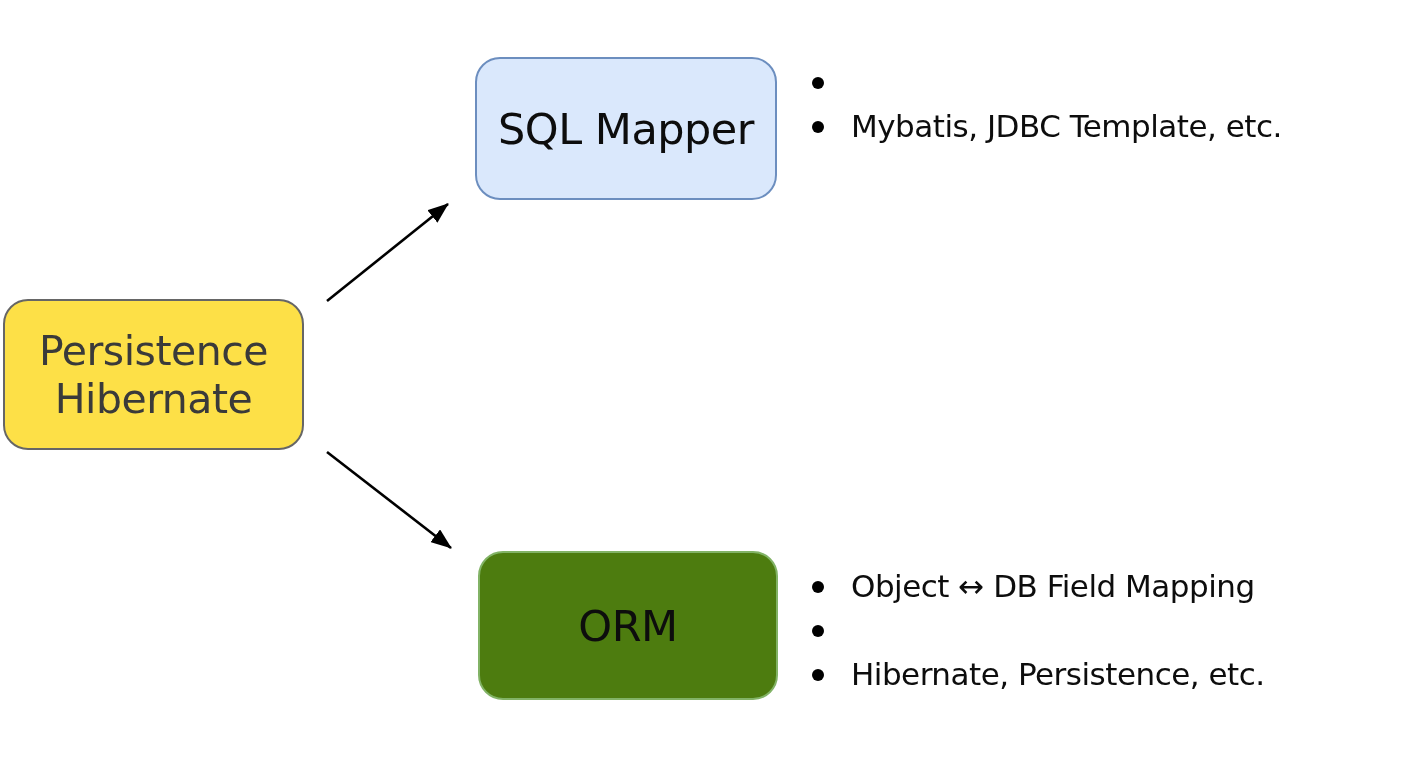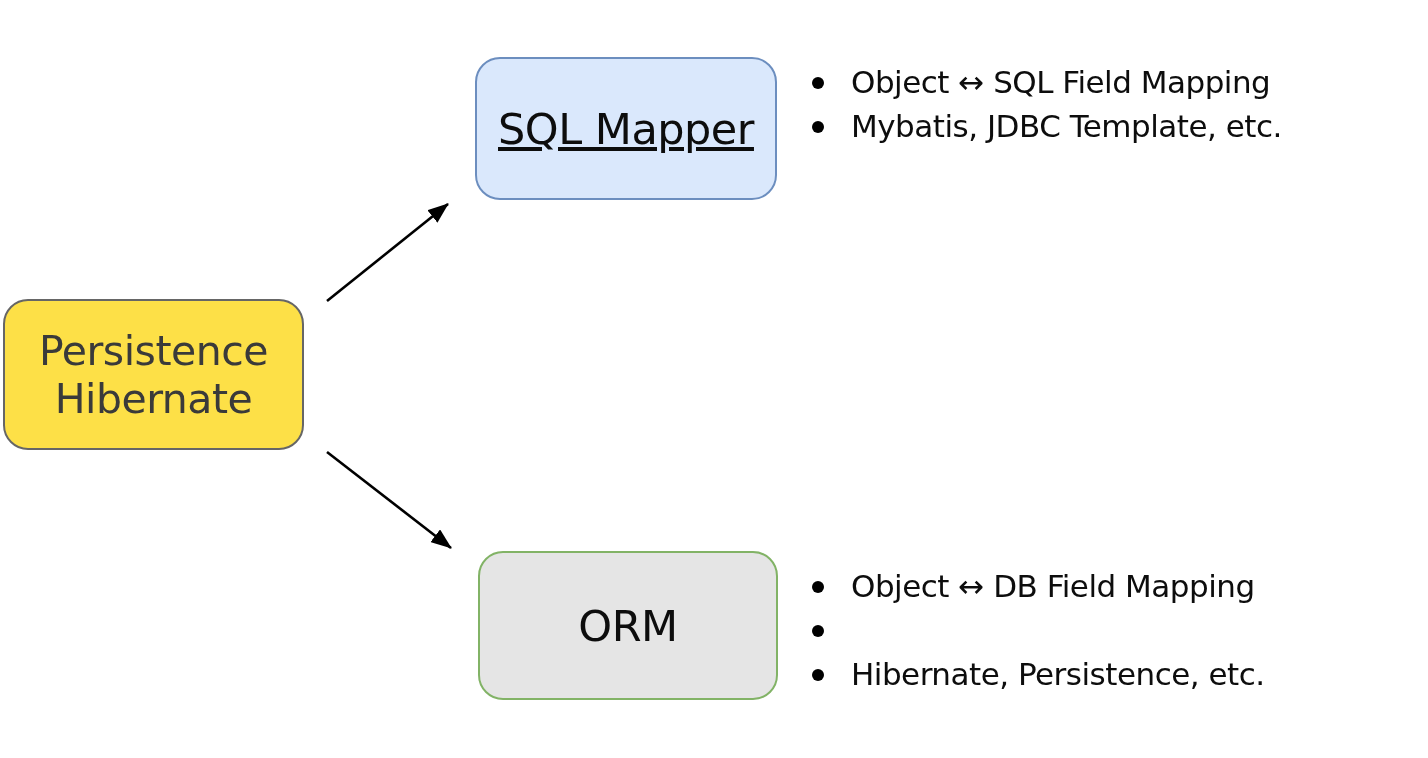--- a/index.html
+++ b/index.html
@@ -50,21 +50,20 @@
   }
   #sql-box {
     left: 475px;
     top: 57px;
     width: 302px;
     height: 143px;
     border: 2.5px solid #6c8ebf;
     background: #dae8fc;
     color: #0d0d0d;
     font-size: 43px;
-    text-decoration: underline;
   }
   #orm-box {
     left: 478px;
     top: 551px;
     width: 300px;
     height: 149px;
     border: 2.5px solid #82b366;
     background: #d5e8d4;
     color: #0d0d0d;
     font-size: 43px;
@@ -114,28 +113,27 @@
 
   <div class="node" id="root-box" style="background-color: #fde047; border-color: rgb(102, 102, 102);">
     <div class="node-label">Persistence</div>
     <div class="node-label">Hibernate</div>
   </div>
 
   <div class="node" id="sql-box" style="background-color: rgb(218, 232, 252); border-color: rgb(108, 142, 191);">
     <div class="node-label">SQL Mapper</div>
   </div>
 
-  <div class="node" id="orm-box" style="background-color: #e5e5e5; border-color: rgb(130, 179, 102);">
+  <div class="node" id="orm-box" style="background-color: #4d7c0f; border-color: rgb(130, 179, 102);">
     <div class="node-label">ORM</div>
   </div>
 
   <ul class="bullets top">
     <li>
       <span class="dot"></span>
-      <span>Object ↔ SQL Field Mapping</span>
     </li>
     <li>
       <span class="dot"></span>
       <span>Mybatis, JDBC Template, etc.</span>
     </li>
   </ul>
 
   <ul class="bullets bottom">
     <li>
       <span class="dot"></span>

